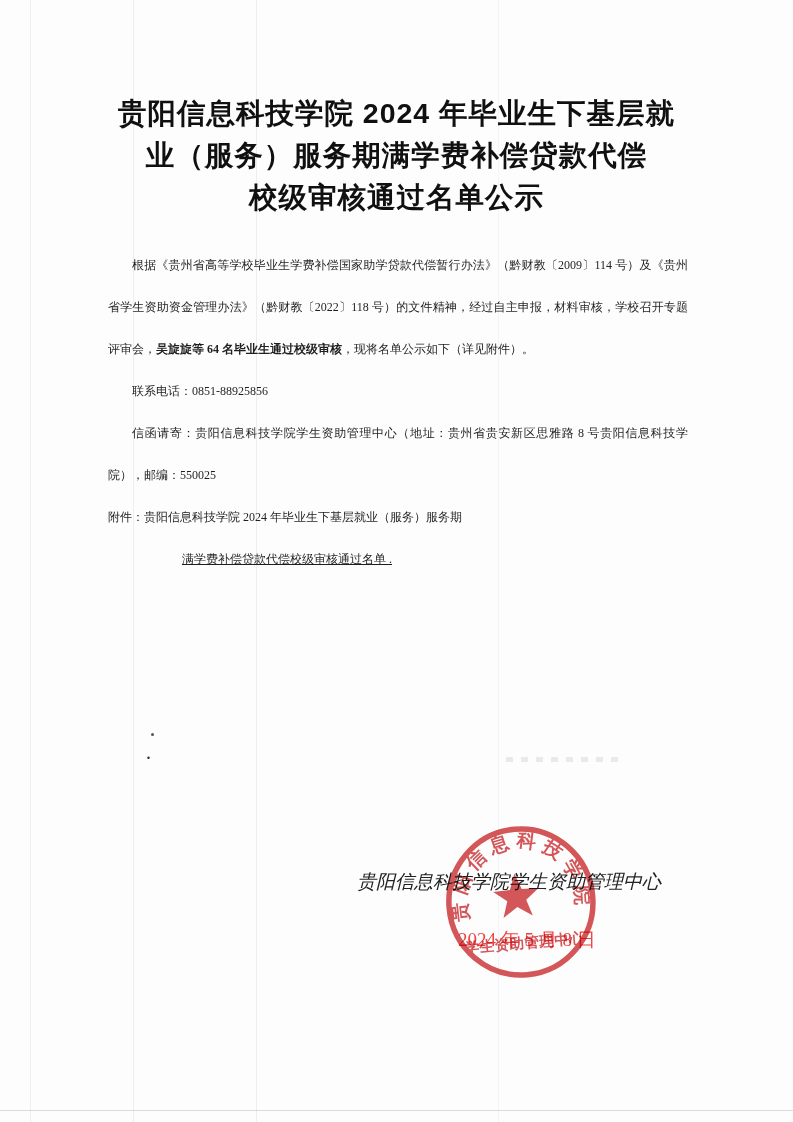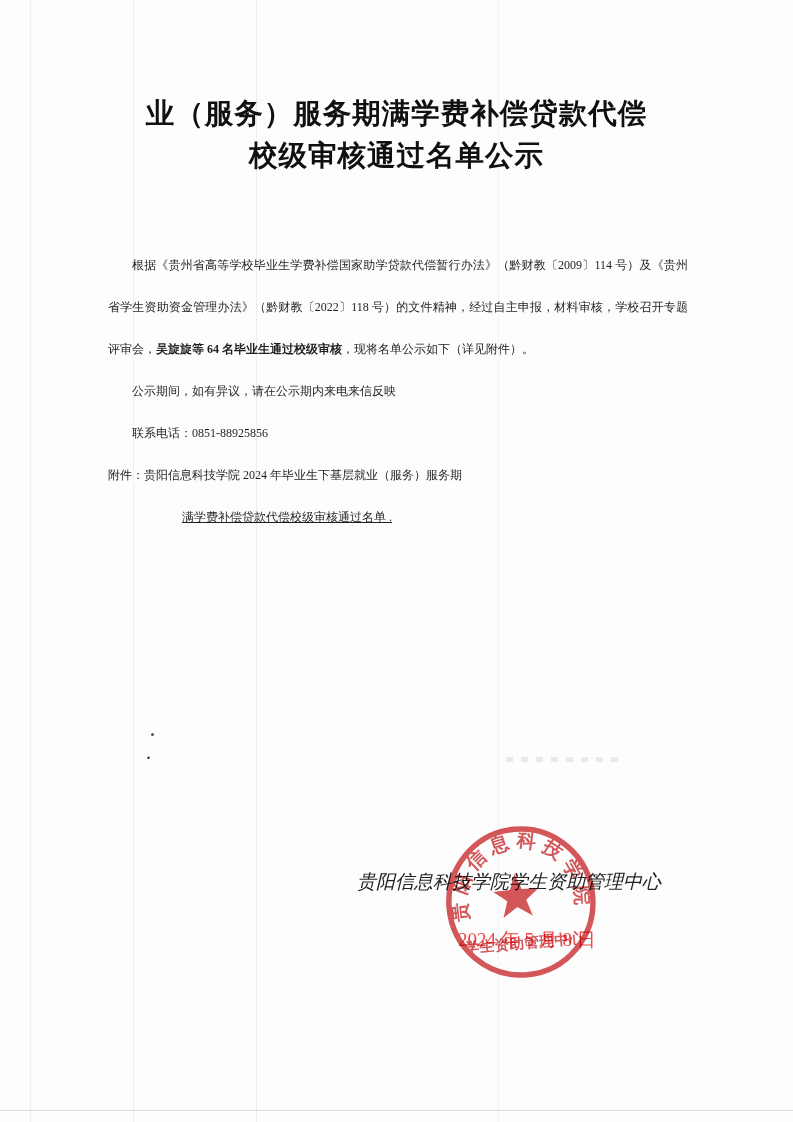--- a/index.html
+++ b/index.html
@@ -70,28 +70,29 @@
 
 <div class="scan-page">
 
   <div class="crease c1"></div>
   <div class="crease c2"></div>
   <div class="crease c3"></div>
   <div class="crease c4"></div>
   <div class="page-bottom-edge"></div>
 
   <h1 class="doc-title">
+    <span class="title-line">贵阳信息科技学院 2024 年毕业生下基层就</span>
     <span class="title-line">业（服务）服务期满学费补偿贷款代偿</span>
     <span class="title-line">校级审核通过名单公示</span>
   </h1>
 
   <div class="doc-body">
     <p class="indent justify"><span>根据《贵州省高等学校毕业生学费补偿国家助学贷款代偿暂行办法》（黔财教〔2009〕114 号）及《贵州省学生资助资金管理办法》（黔财教〔2022〕118 号）的文件精神，经过自主申报，材料审核，学校召开专题评审会，</span><span class="bold-run">吴旋旋等 64 名毕业生通过校级审核</span><span>，现将名单公示如下（详见附件）。</span></p>
-    <p class="indent oneline">公示期间，如有异议，请在公示期内来电来信反映</p>
     <p class="indent oneline">联系电话：0851-88925856</p>
+    <p class="indent justify">信函请寄：贵阳信息科技学院学生资助管理中心（地址：贵州省贵安新区思雅路 8 号贵阳信息科技学院），邮编：550025</p>
     <p class="oneline">附件：贵阳信息科技学院 2024 年毕业生下基层就业（服务）服务期</p>
     <p class="oneline attach2">满学费补偿贷款代偿校级审核通过名单 .</p>
   </div>
 
   <span class="speck-dot">.</span>
   <span class="speck-tiny"></span>
   <div class="smudge"></div>
 
   <div class="sig-org">贵阳信息科技学院学生资助管理中心</div>
   <div class="sig-date">2024 年 5 月 8 日</div>

